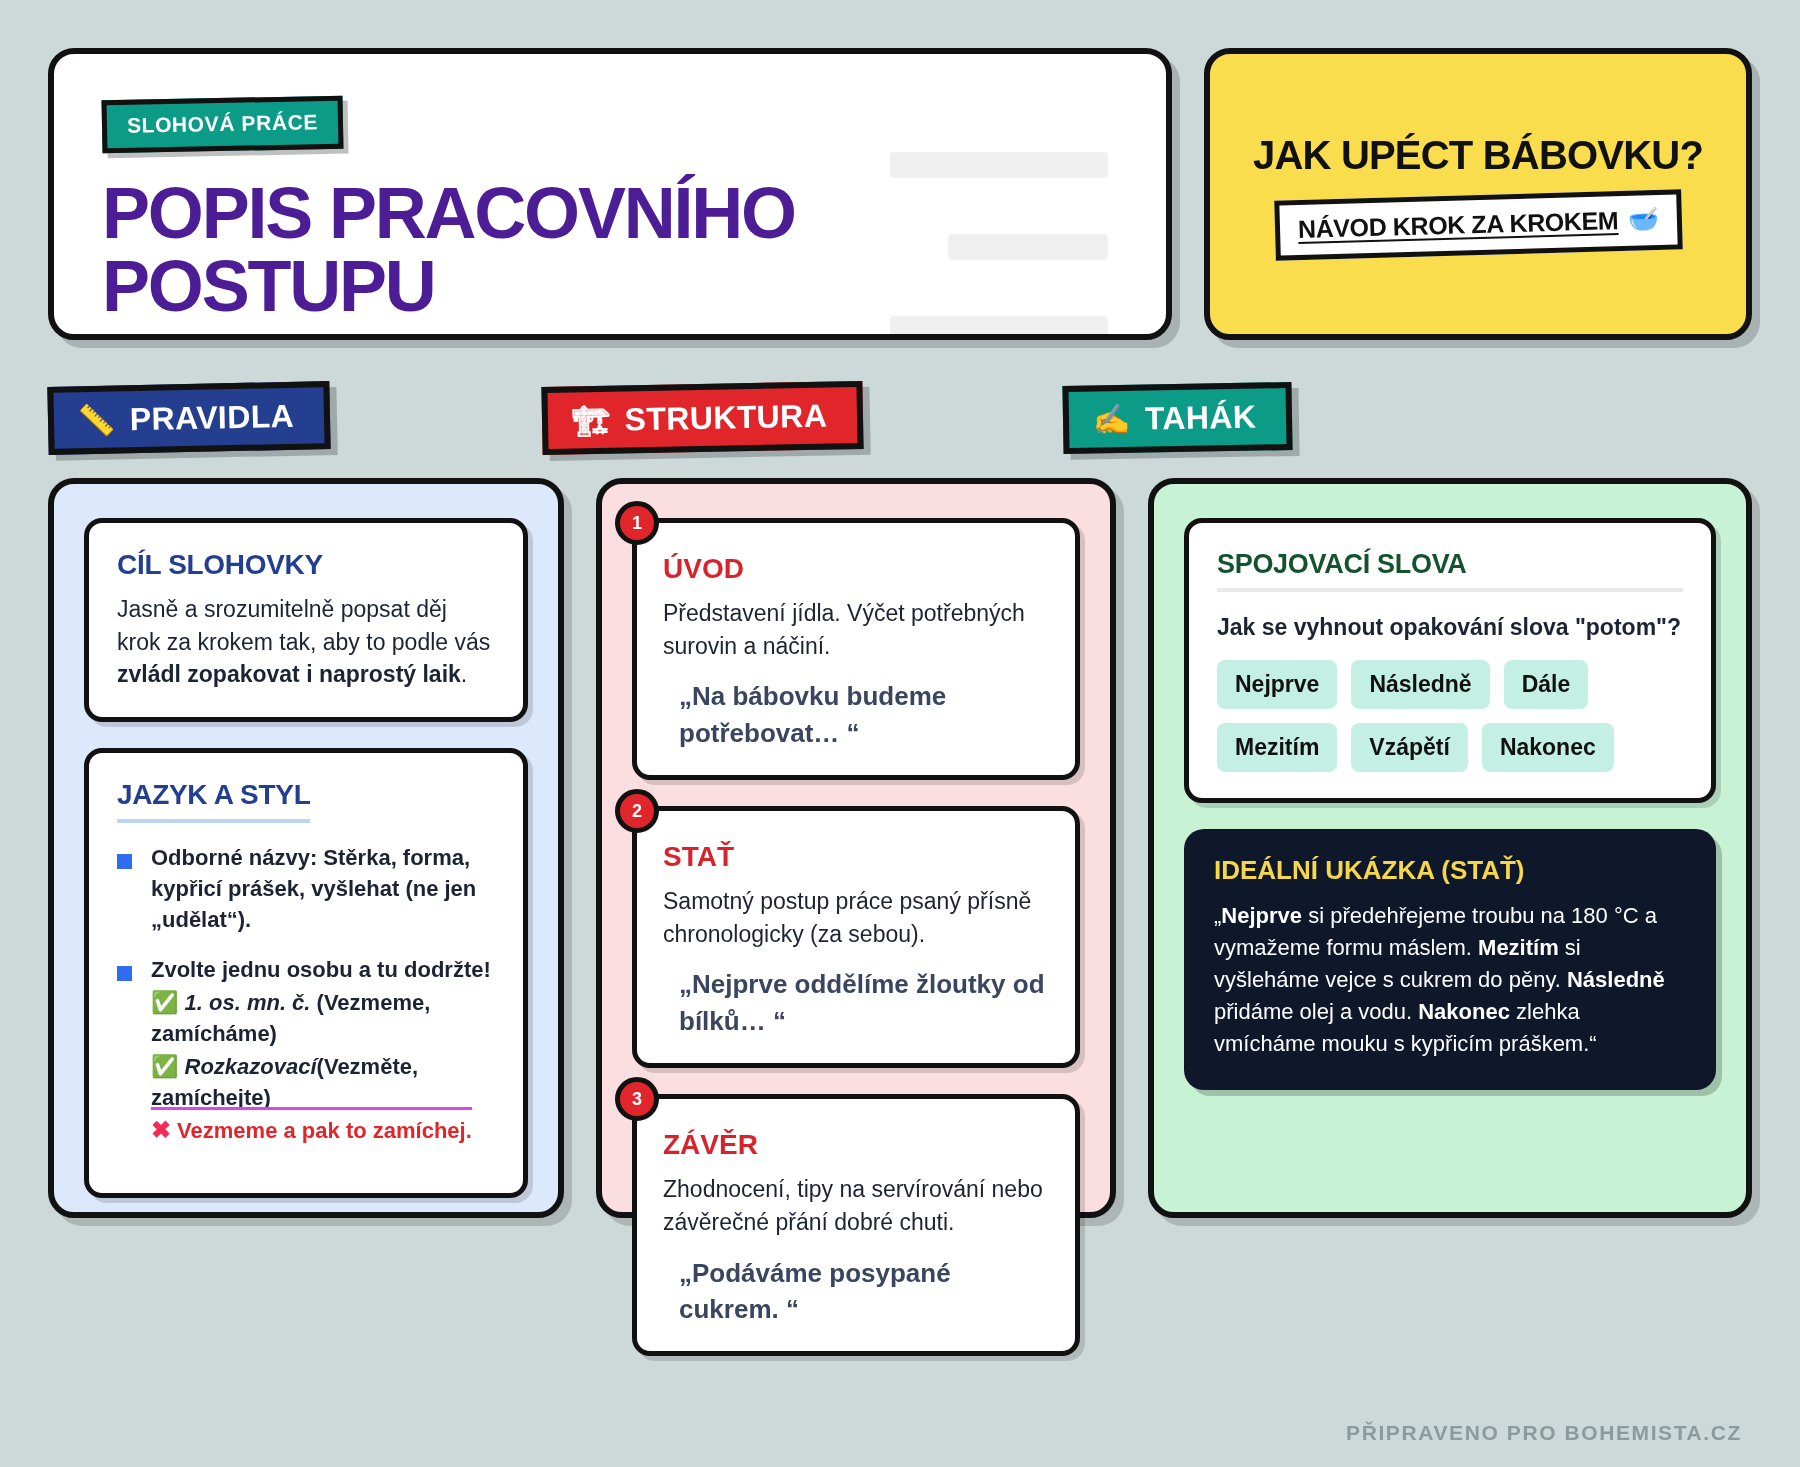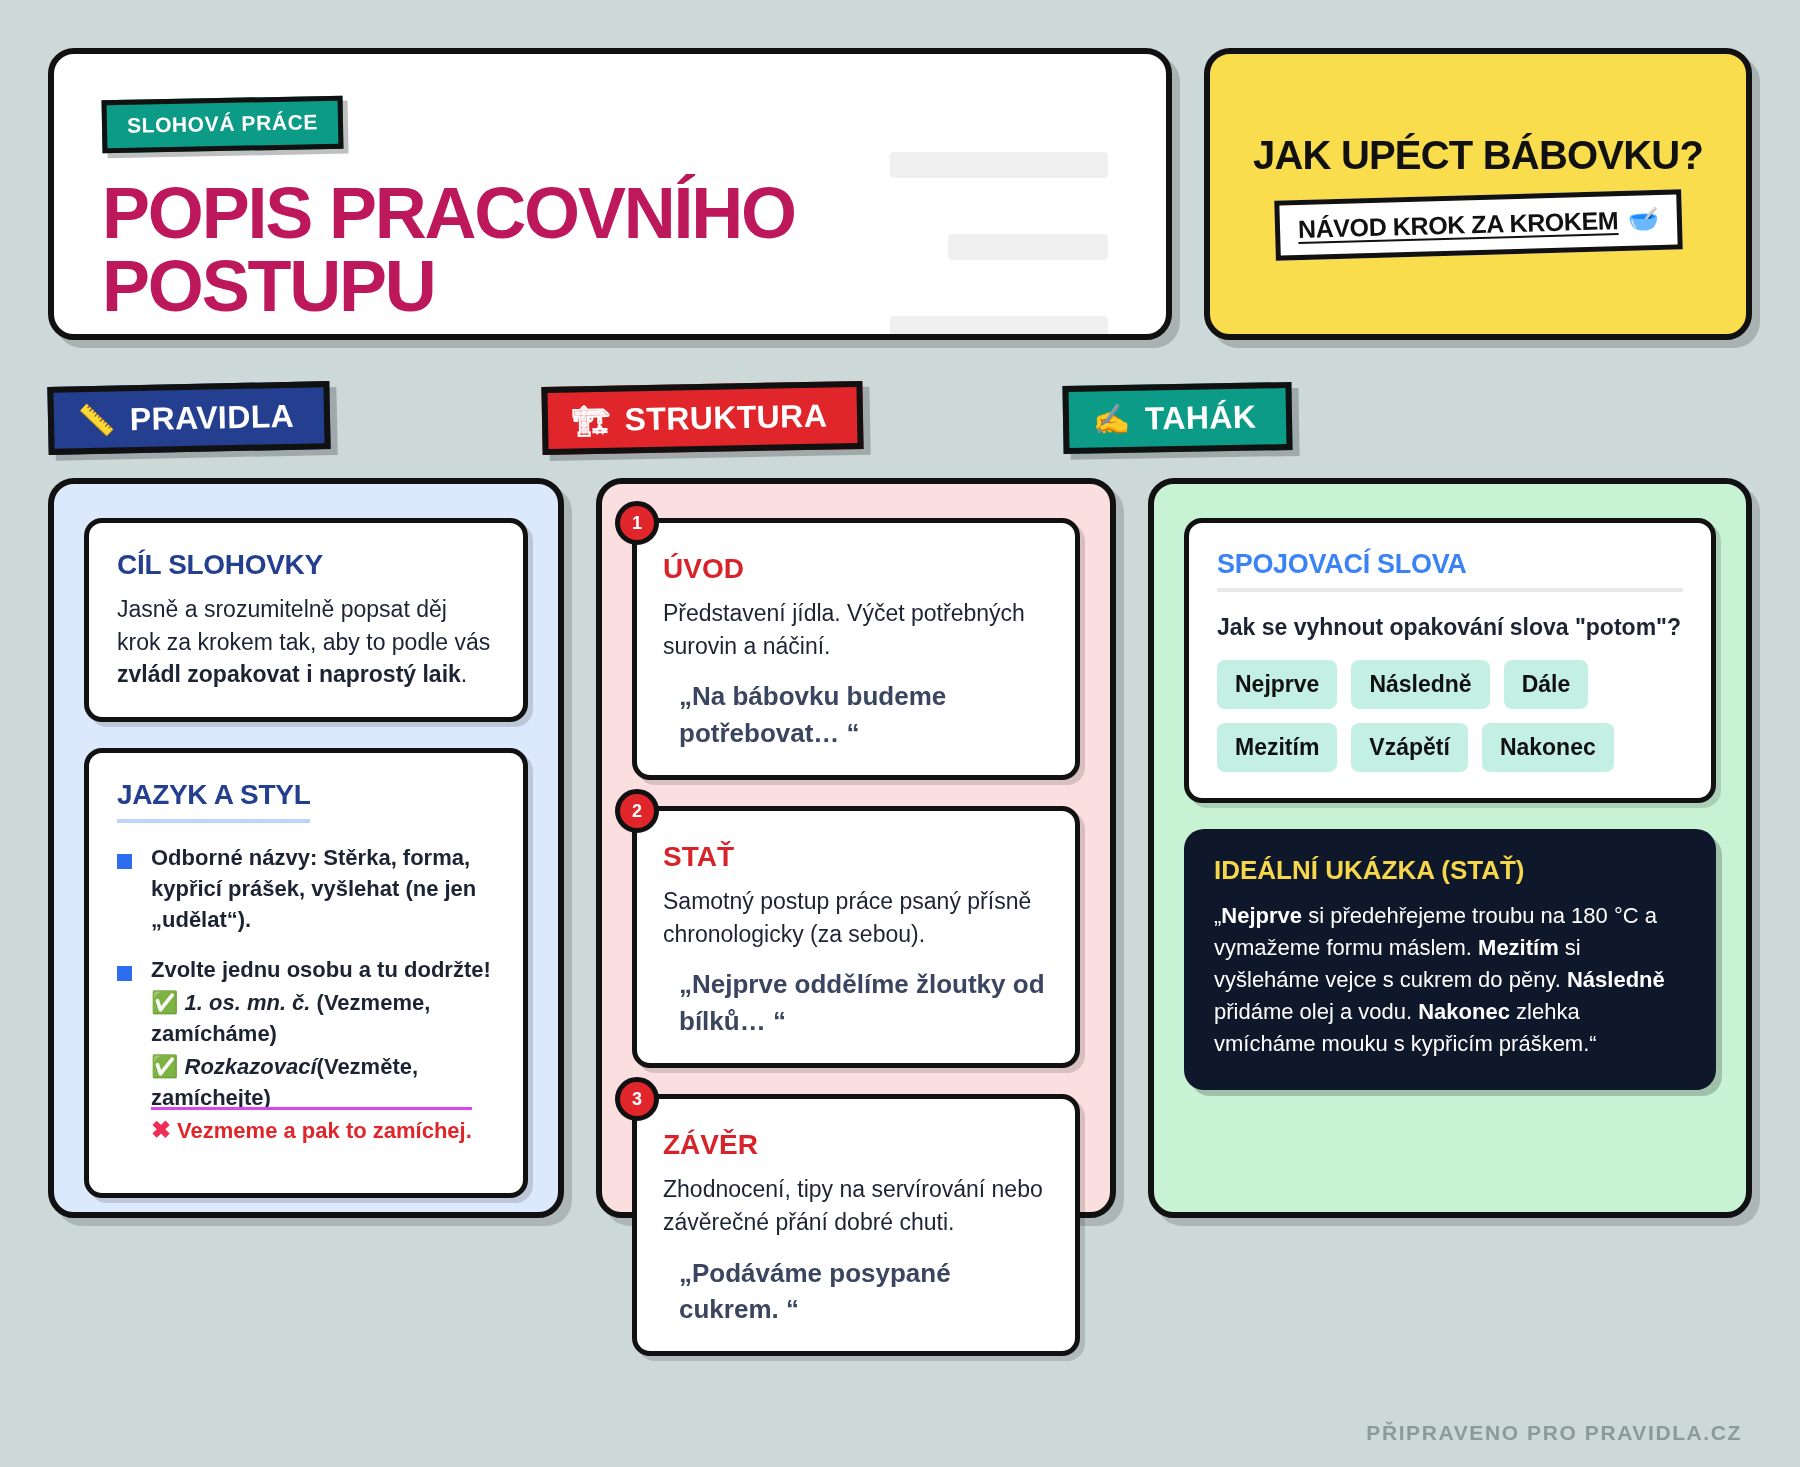--- a/index.html
+++ b/index.html
@@ -42,21 +42,21 @@
     padding: 9px 20px 10px 20px;
     transform: rotate(-1.1deg);
     box-shadow: 5px 5px 0 rgba(0,0,0,0.25);
   }
   .main-title {
     margin-top: 26px;
     font-size: 72px;
     line-height: 1.02;
     font-weight: bold;
     letter-spacing: -2.2px;
-    color: #be185d;
+    color: #4c1d95;
     max-width: 760px;
   }
   .skeleton {
     position: absolute;
     right: 58px;
     background: #f0f0f0;
     border-radius: 4px;
     height: 26px;
   }
   .sk1 { top: 98px; width: 218px; }
@@ -214,21 +214,21 @@
     margin-top: 16px;
     padding-left: 16px;
     color: #3a4660;
     font-weight: bold;
     font-size: 26px;
     line-height: 1.4;
   }
 
   
   .h-black {
-    color: #3b82f6; font-weight: bold; font-size: 27px;
+    color: #14532d; font-weight: bold; font-size: 27px;
     border-bottom: 4px solid #e9e9e9;
     padding-bottom: 8px; margin-bottom: 20px;
     letter-spacing: -0.3px;
   }
   .q-txt { font-size: 23px; font-weight: bold; color: #1c2333; line-height: 1.35; margin-bottom: 17px; }
   .chips { display: flex; flex-wrap: wrap; gap: 14px; }
   .chip {
     background: #c4efe4;
     padding: 11px 18px;
     border-radius: 8px;
@@ -369,15 +369,15 @@
 
       <div class="black-box">
         <div class="h-yellow">IDEÁLNÍ UKÁZKA (STAŤ)</div>
         <div class="white-txt"><span>„</span><b>Nejprve</b><span> si předehřejeme troubu na 180 °C a vymažeme formu máslem. </span><b>Mezitím</b><span> si vyšleháme vejce s cukrem do pěny. </span><b>Následně</b><span> přidáme olej a vodu. </span><b>Nakonec</b><span> zlehka vmícháme mouku s kypřicím práškem.“</span></div>
       </div>
 
     </div>
 
   </div>
 
-  <div class="footer">PŘIPRAVENO PRO PRAVIDLA.CZ</div>
+  <div class="footer">PŘIPRAVENO PRO BOHEMISTA.CZ</div>
 
 </div>
 
 </body></html>

